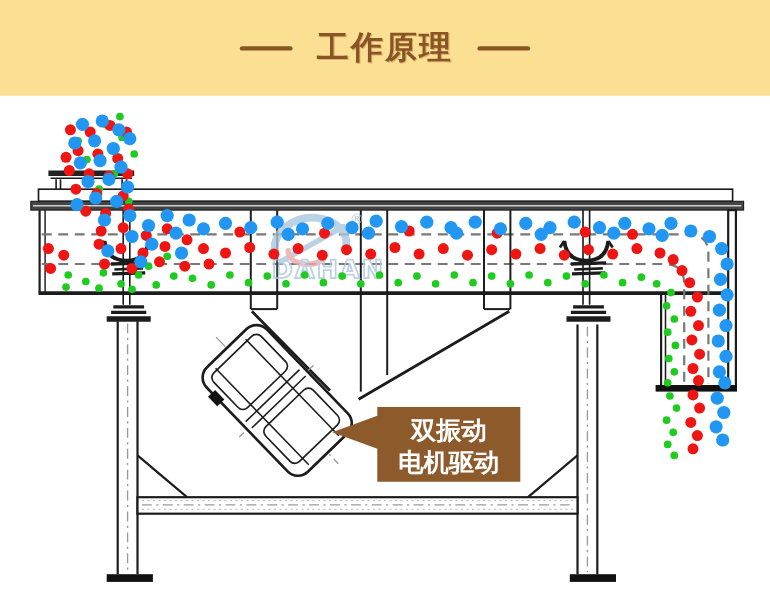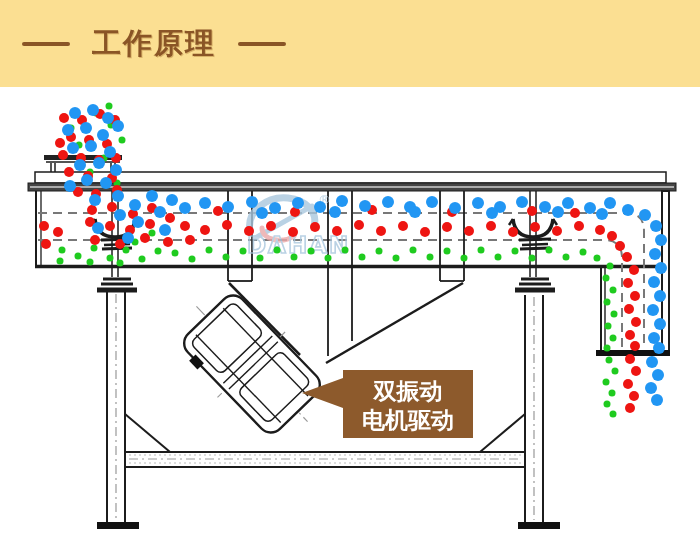--- a/index.html
+++ b/index.html
@@ -1,19 +1,19 @@
 <!DOCTYPE html>
 <html><head>
 <meta charset="utf-8">
 <style>
   html,body{margin:0;padding:0;background:#ffffff;}
   .stage{position:relative;width:700px;height:560px;overflow:hidden;background:#ffffff;
          font-family:"DejaVu Sans","Liberation Sans",sans-serif;}
   .header{position:absolute;top:0;left:0;width:700px;height:87px;background:#fbdf92;
-          display:flex;align-items:center;}
+          display:flex;align-items:center;justify-content:center;}
   .header h1{margin:0;font-size:29px;font-weight:bold;color:#8a5526;letter-spacing:2px;
              text-shadow:1px 1px 0 #d9b36a;}
   .dash{display:inline-block;width:48px;height:4px;background:#8a5526;border-radius:2px;margin:0 22px;}
   svg.diagram{position:absolute;top:0;left:0;}
   .callout-text{font-size:23px;font-weight:bold;fill:#ffffff;}
   .wm-text{font-size:23px;font-weight:bold;letter-spacing:2px;stroke:#a9c7de;stroke-width:1.6px;
            fill:rgba(255,255,255,0.12);}
 </style>
 </head>
 <body>

